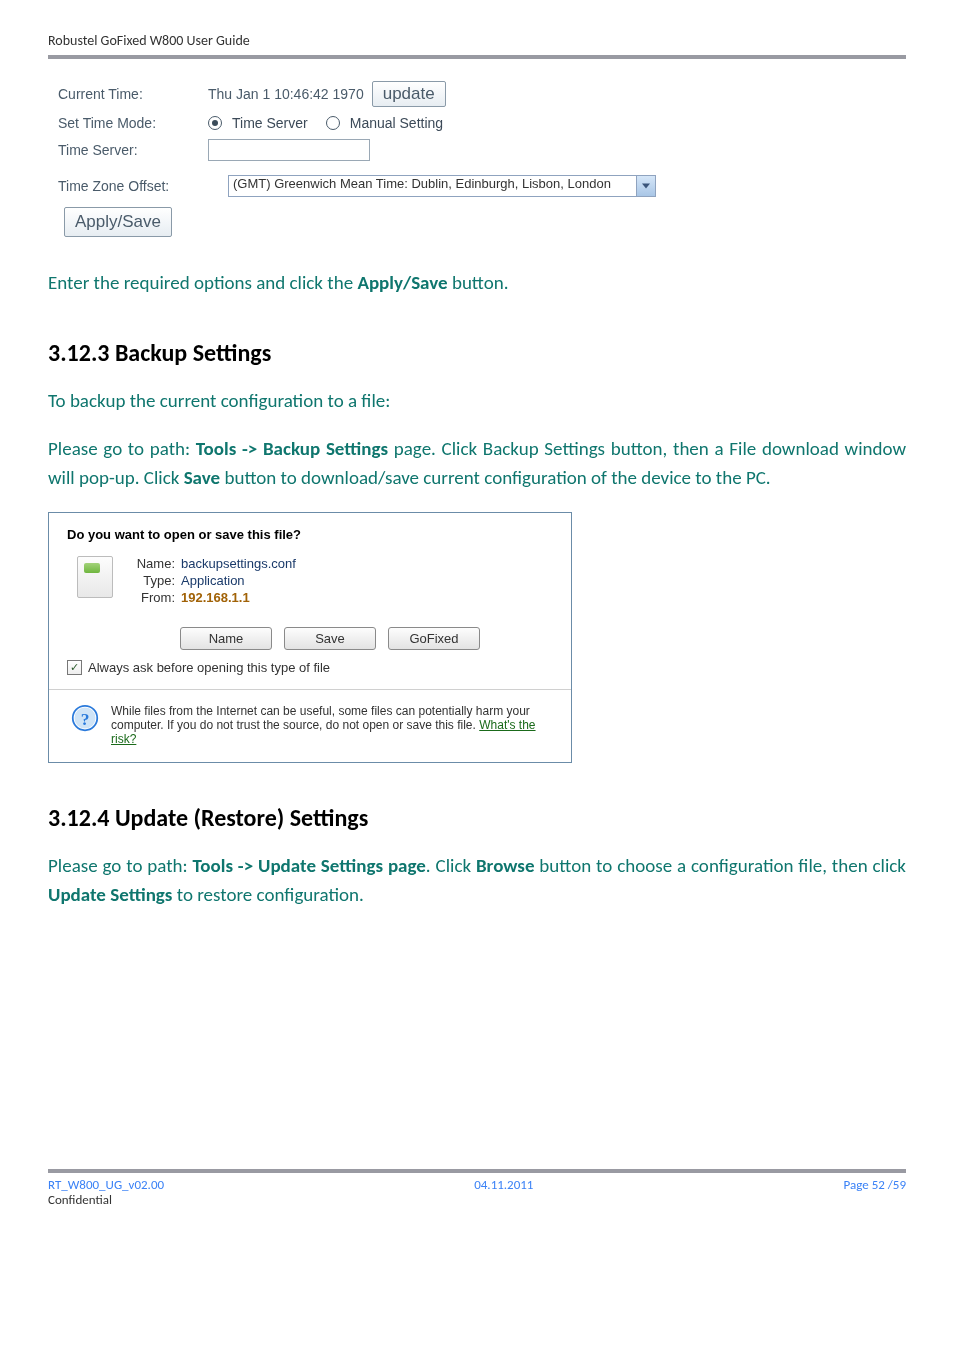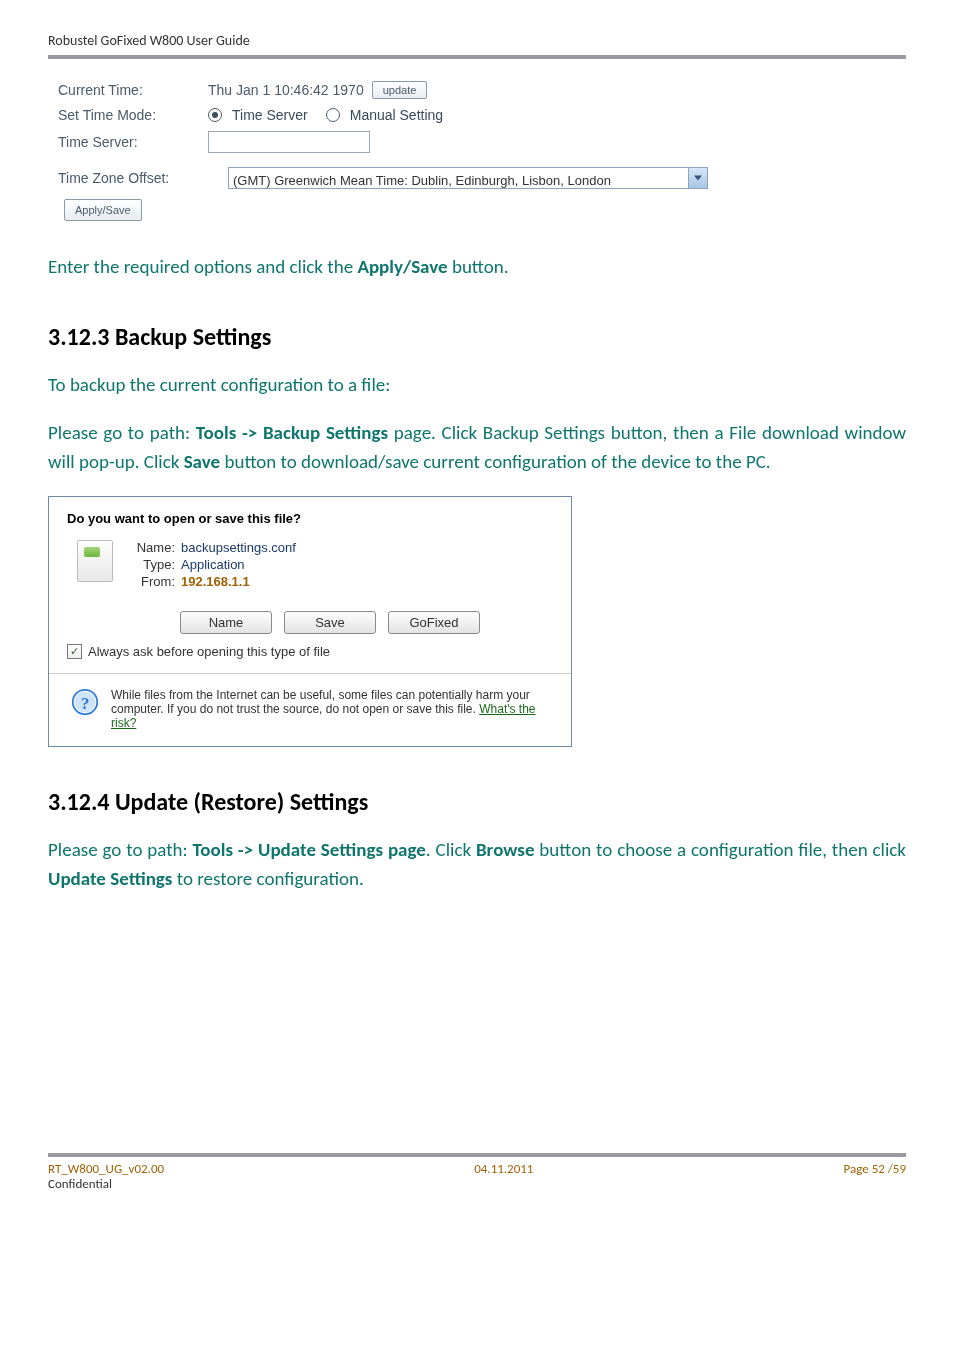--- a/index.html
+++ b/index.html
@@ -27,21 +27,21 @@
   .footer-divider {
     height: 4px;
     background: #999aa2;
     margin-top: 260px;
     margin-bottom: 4px;
   }
   .footer-row {
     display: flex;
     justify-content: space-between;
     font-size: 13px;
-    color: #a16207;
+    color: #3b82f6;
   }
   .settings-panel {
     padding: 4px 10px 12px 10px;
     color: #3c4a58;
     font-family: Verdana, sans-serif;
     font-size: 14px;
   }
   .settings-row {
     display: flex;
     align-items: center;
@@ -49,21 +49,21 @@
   }
   .settings-label {
     width: 150px;
     color: #4a5b6a;
   }
   .settings-value {
     color: #4a5b6a;
   }
   .btn-classic {
     font-family: Verdana, sans-serif;
-    font-size: 11px;
+    font-size: 17px;
     padding: 2px 10px;
     border: 1px solid #8a9aa8;
     background: linear-gradient(#ffffff, #e7edf2);
     color: #4a5b6a;
     border-radius: 2px;
     margin-left: 8px;
     text-align: center;
   }
   .radio-dot {
     display: inline-block;
@@ -89,22 +89,22 @@
     border: 1px solid #9aa8b5;
     background: #fff;
     height: 20px;
     width: 160px;
     display: inline-block;
   }
   .select-box {
     border: 1px solid #8fa3bf;
     background: #fff;
     display: inline-flex;
-    align-items: flex-end;
-    width: 480px;
+    align-items: flex-start;
+    width: 428px;
     height: 22px;
     color: #333;
     font-size: 13px;
     padding-left: 4px;
     box-sizing: border-box;
     position: relative;
   }
   .select-arrow {
     position: absolute;
     right: 0;

